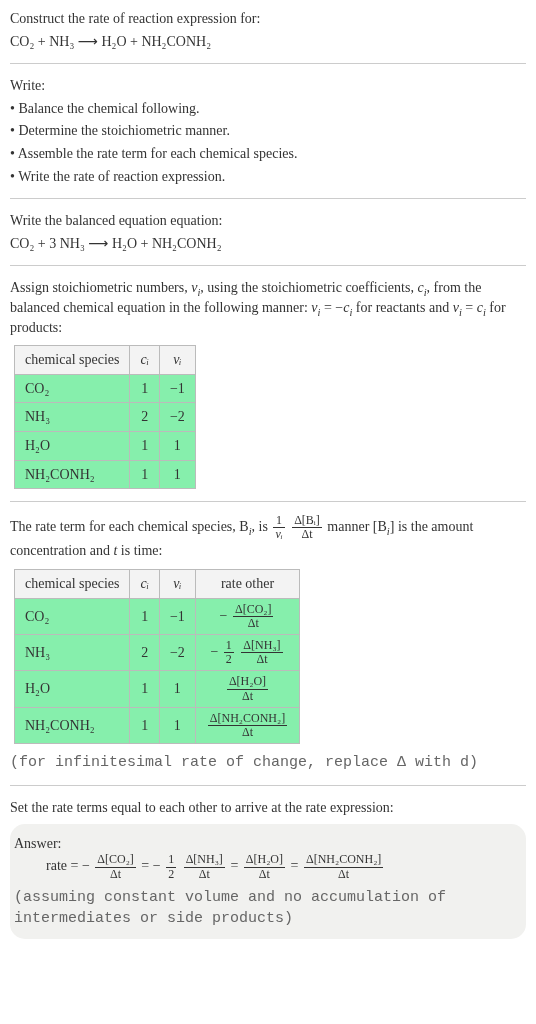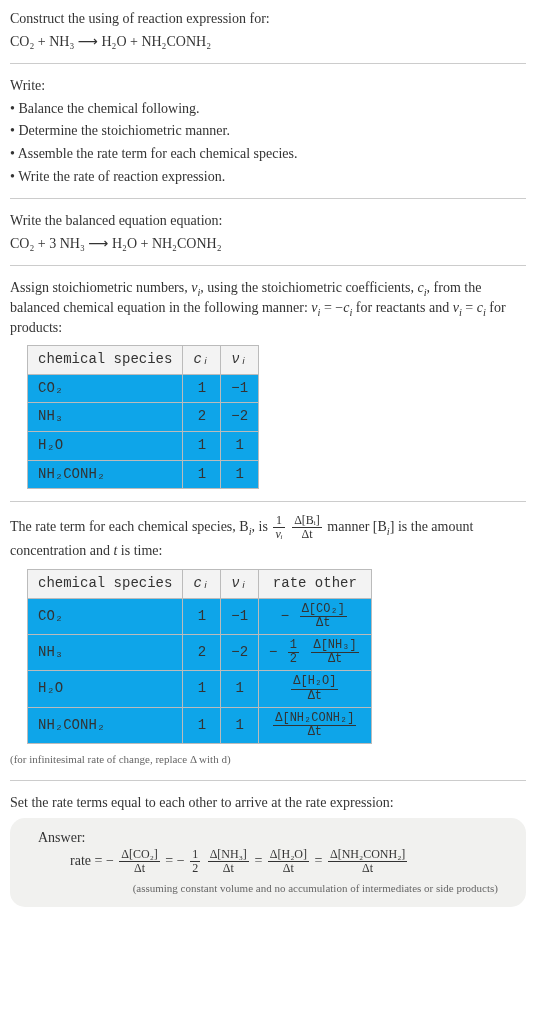--- a/index.html
+++ b/index.html
@@ -19,29 +19,28 @@
     .sub {
       font-size: 0.75em;
       vertical-align: sub;
       line-height: 0;
     }
     .italic {
       font-style: italic;
     }
     table {
       border-collapse: collapse;
-      margin: 8px 17px;
-      font-family: Liberation Mono, monospace;
+      margin: 8px 4px;
     }
     table td, table th {
       border: 1px solid #bbb;
       padding: 4px 10px;
       text-align: center;
       font-weight: normal;
-      background: #0ea5e9;
+      background: #86efac;
     }
     table th {
       background: #f3f3f3;
     }
     table td:first-child, table th:first-child {
       text-align: left;
     }
     .frac {
       display: inline-block;
       vertical-align: middle;
@@ -53,44 +52,44 @@
     .frac .num {
       display: block;
       border-bottom: 1px solid #333;
       padding: 0 2px;
     }
     .frac .den {
       display: block;
       padding: 0 2px;
     }
     .small-note {
-      font-size: 11px;
+      font-size: 15px;
       color: #666;
+      font-family: Liberation Mono, monospace;
     }
     .answer-box {
       background: #f1f1ef;
-      padding: 10px 28px;
+      padding: 10px 4px;
       border-radius: 15px;
       margin-top: 6px;
     }
     .indent {
       margin-left: 32px;
     }
     .answer-box .small-note {
-      text-align: right;
       margin-top: 6px;
     }
     .para {
       margin: 3px 0;
     }
   </style>
 </head>
 <body>
 
-<div class="para">Construct the using of reaction expression for:</div>
+<div class="para">Construct the rate of reaction expression for:</div>
 <div class="para">CO₂ + NH₃  ⟶  H₂O + NH₂CONH₂</div>
 
 <hr>
 
 <div class="para">Write:</div>
 <div class="para">• Balance the chemical following.</div>
 <div class="para">• Determine the stoichiometric manner.</div>
 <div class="para">• Assemble the rate term for each chemical species.</div>
 <div class="para">• Write the rate of reaction expression.</div>
 

